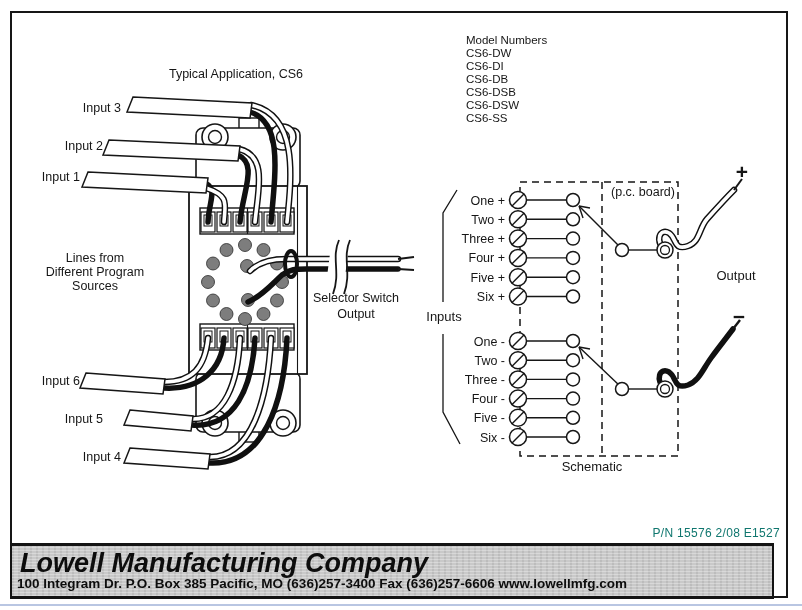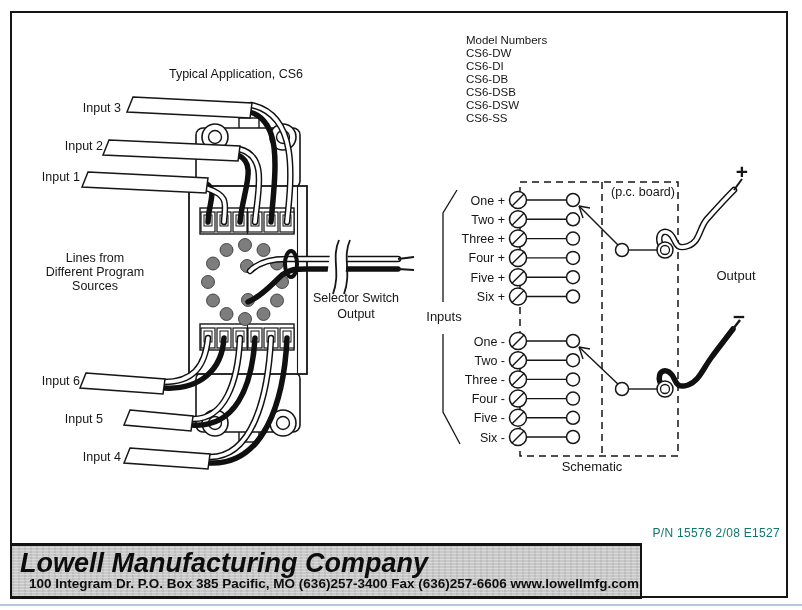--- a/index.html
+++ b/index.html
@@ -22,35 +22,35 @@
   svg .dot{fill:#7d7d7d;stroke:#2a2a2a;stroke-width:0.8;}
   svg .dash{stroke:#161616;fill:none;stroke-width:1.5;stroke-dasharray:7 5;}
   svg .wireB{stroke:#101010;stroke-width:5.5;fill:none;stroke-linecap:round;}
   svg .wireWo{stroke:#101010;stroke-width:6.5;fill:none;stroke-linecap:round;}
   svg .wireWc{stroke:#ffffff;stroke-width:3.6;fill:none;stroke-linecap:round;}
   .pn{
     position:absolute;right:22px;top:526px;font-size:12px;color:#0f766e;
     letter-spacing:0.3px;
   }
   .footer{
-    position:absolute;left:10px;top:543px;width:632px;height:56px;box-sizing:border-box;
+    position:absolute;left:10px;top:543px;width:764px;height:56px;box-sizing:border-box;
     background-color:#c9c9c9;
     background-image:
       repeating-linear-gradient(0deg, rgba(255,255,255,0.30) 0 1px, rgba(0,0,0,0) 1px 3px),
       repeating-linear-gradient(90deg, rgba(110,110,110,0.14) 0 2px, rgba(0,0,0,0) 2px 6px);
     border-top:3px solid #131313;border-bottom:3px solid #131313;
     border-left:2px solid #131313;border-right:2px solid #131313;
     overflow:hidden;
   }
   .company{
     font-style:italic;font-weight:bold;font-size:27px;line-height:28px;
     margin:3px 0 0 8px;color:#0d0d0d;white-space:nowrap;
   }
   .address{
-    font-weight:bold;font-size:13.5px;line-height:15px;margin:-1px 0 0 17px;
+    font-weight:bold;font-size:13.5px;line-height:15px;margin:-1px 0 0 5px;
     color:#0d0d0d;white-space:nowrap;
   }
   .scan-edge{position:absolute;left:0;top:604px;width:802px;height:2px;background:#b9c6e2;}
 </style>
 </head>
 <body>
 
 <div class="page">
   <div class="main-border"></div>
 

